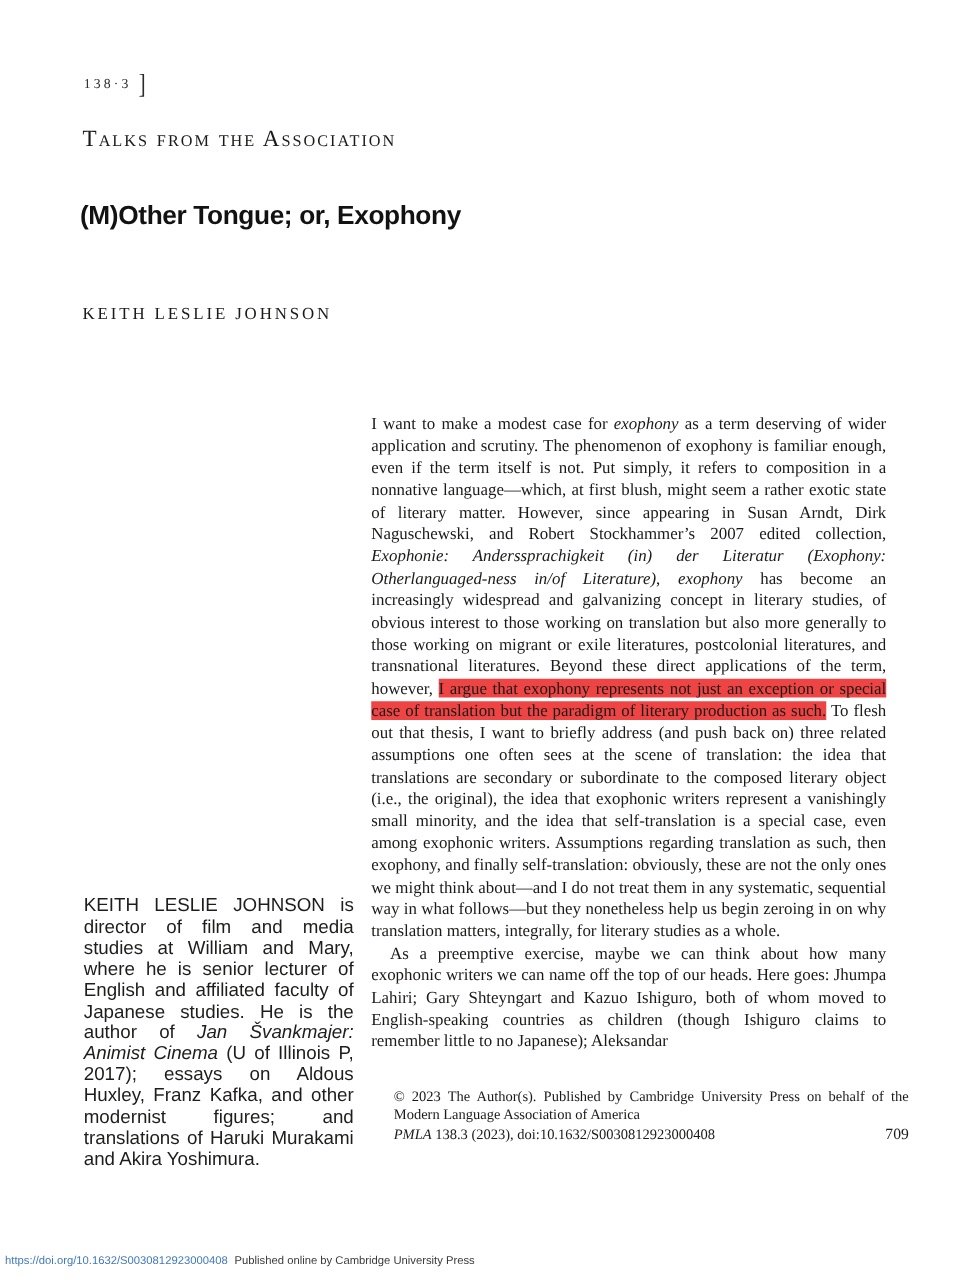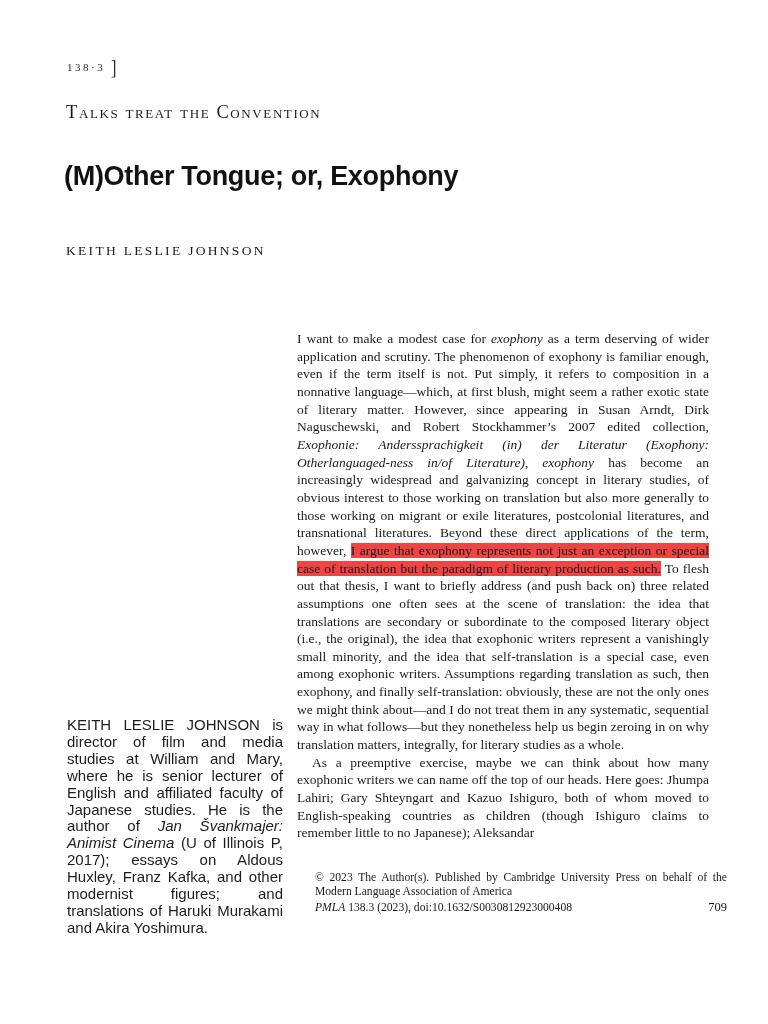--- a/index.html
+++ b/index.html
@@ -45,21 +45,21 @@
     font-variant: small-caps;
     letter-spacing: 1.6px;
     color: #1c1a19;
   }
 
   .article-title {
     position: absolute;
     left: 64px; top: 161px;
     font-family: "Liberation Sans", sans-serif;
     font-weight: 700;
-    font-size: 27px;
+    font-size: 21px;
     letter-spacing: -0.3px;
     color: #121212;
   }
 
   .author-name {
     position: absolute;
     left: 66px; top: 243px;
     font-size: 13.5px;
     letter-spacing: 2.3px;
     color: #1c1a19;
@@ -135,35 +135,39 @@
 </head>
 <body>
 
 <div id="page">
 
   <div class="volume-block">
     <span class="volume-text">138·3</span>
     <span class="volume-bracket">]</span>
   </div>
 
-  <div class="section-heading">Talks treat the Convention</div>
+  <div class="section-heading">Talks from the Association</div>
 
   <h1 class="article-title">(M)Other Tongue; or, Exophony</h1>
 
   <div class="author-name">KEITH LESLIE JOHNSON</div>
 
   <div class="body-column">
     <p><span>I want to make a modest case for </span><span class="it">exophony</span><span> as a term deserving of wider application and scrutiny. The phenomenon of exophony is familiar enough, even if the term itself is not. Put simply, it refers to composition in a nonnative language—which, at first blush, might seem a rather exotic state of literary matter. However, since appearing in Susan Arndt, Dirk Naguschewski, and Robert Stockhammer’s 2007 edited collection, </span><span class="it">Exophonie: Anderssprachigkeit (in) der Literatur (Exophony: Otherlanguaged-ness in/of Literature)</span><span>, </span><span class="it">exophony</span><span> has become an increasingly widespread and galvanizing concept in literary studies, of obvious interest to those working on translation but also more generally to those working on migrant or exile literatures, postcolonial literatures, and transnational literatures. Beyond these direct applications of the term, however, </span><span class="hl">I argue that exophony represents not just an exception or special case of translation but the paradigm of literary production as such.</span><span> To flesh out that thesis, I want to briefly address (and push back on) three related assumptions one often sees at the scene of translation: the idea that translations are secondary or subordinate to the composed literary object (i.e., the original), the idea that exophonic writers represent a vanishingly small minority, and the idea that self-translation is a special case, even among exophonic writers. Assumptions regarding translation as such, then exophony, and finally self-translation: obviously, these are not the only ones we might think about—and I do not treat them in any systematic, sequential way in what follows—but they nonetheless help us begin zeroing in on why translation matters, integrally, for literary studies as a whole.</span></p>
     <p class="indented"><span>As a preemptive exercise, maybe we can think about how many exophonic writers we can name off the top of our heads. Here goes: Jhumpa Lahiri; Gary Shteyngart and Kazuo Ishiguro, both of whom moved to English-speaking countries as children (though Ishiguro claims to remember little to no Japanese); Aleksandar</span></p>
   </div>
 
   <div class="bio-note"><span>KEITH LESLIE JOHNSON</span><span> is director of film and media studies at William and Mary, where he is senior lecturer of English and affiliated faculty of Japanese studies. He is the author of </span><span class="it">Jan Švankmajer: Animist Cinema</span><span> (U of Illinois P, 2017); essays on Aldous Huxley, Franz Kafka, and other modernist figures; and translations of Haruki Murakami and Akira Yoshimura.</span></div>
 
   <div class="article-footer">
     <div class="copyright-line">© 2023 The Author(s). Published by Cambridge University Press on behalf of the Modern Language Association of America</div>
     <div class="citation-row">
       <span><span class="it">PMLA</span><span> 138.3 (2023), doi:10.1632/S0030812923000408</span></span>
       <span class="page-number">709</span>
     </div>
   </div>
 
+  <div class="doi-bar">
+    <a class="doi-link">https://doi.org/10.1632/S0030812923000408</a>
+    <span class="doi-note">Published online by Cambridge University Press</span>
+  </div>
 
 </div>
 
 </body></html>

